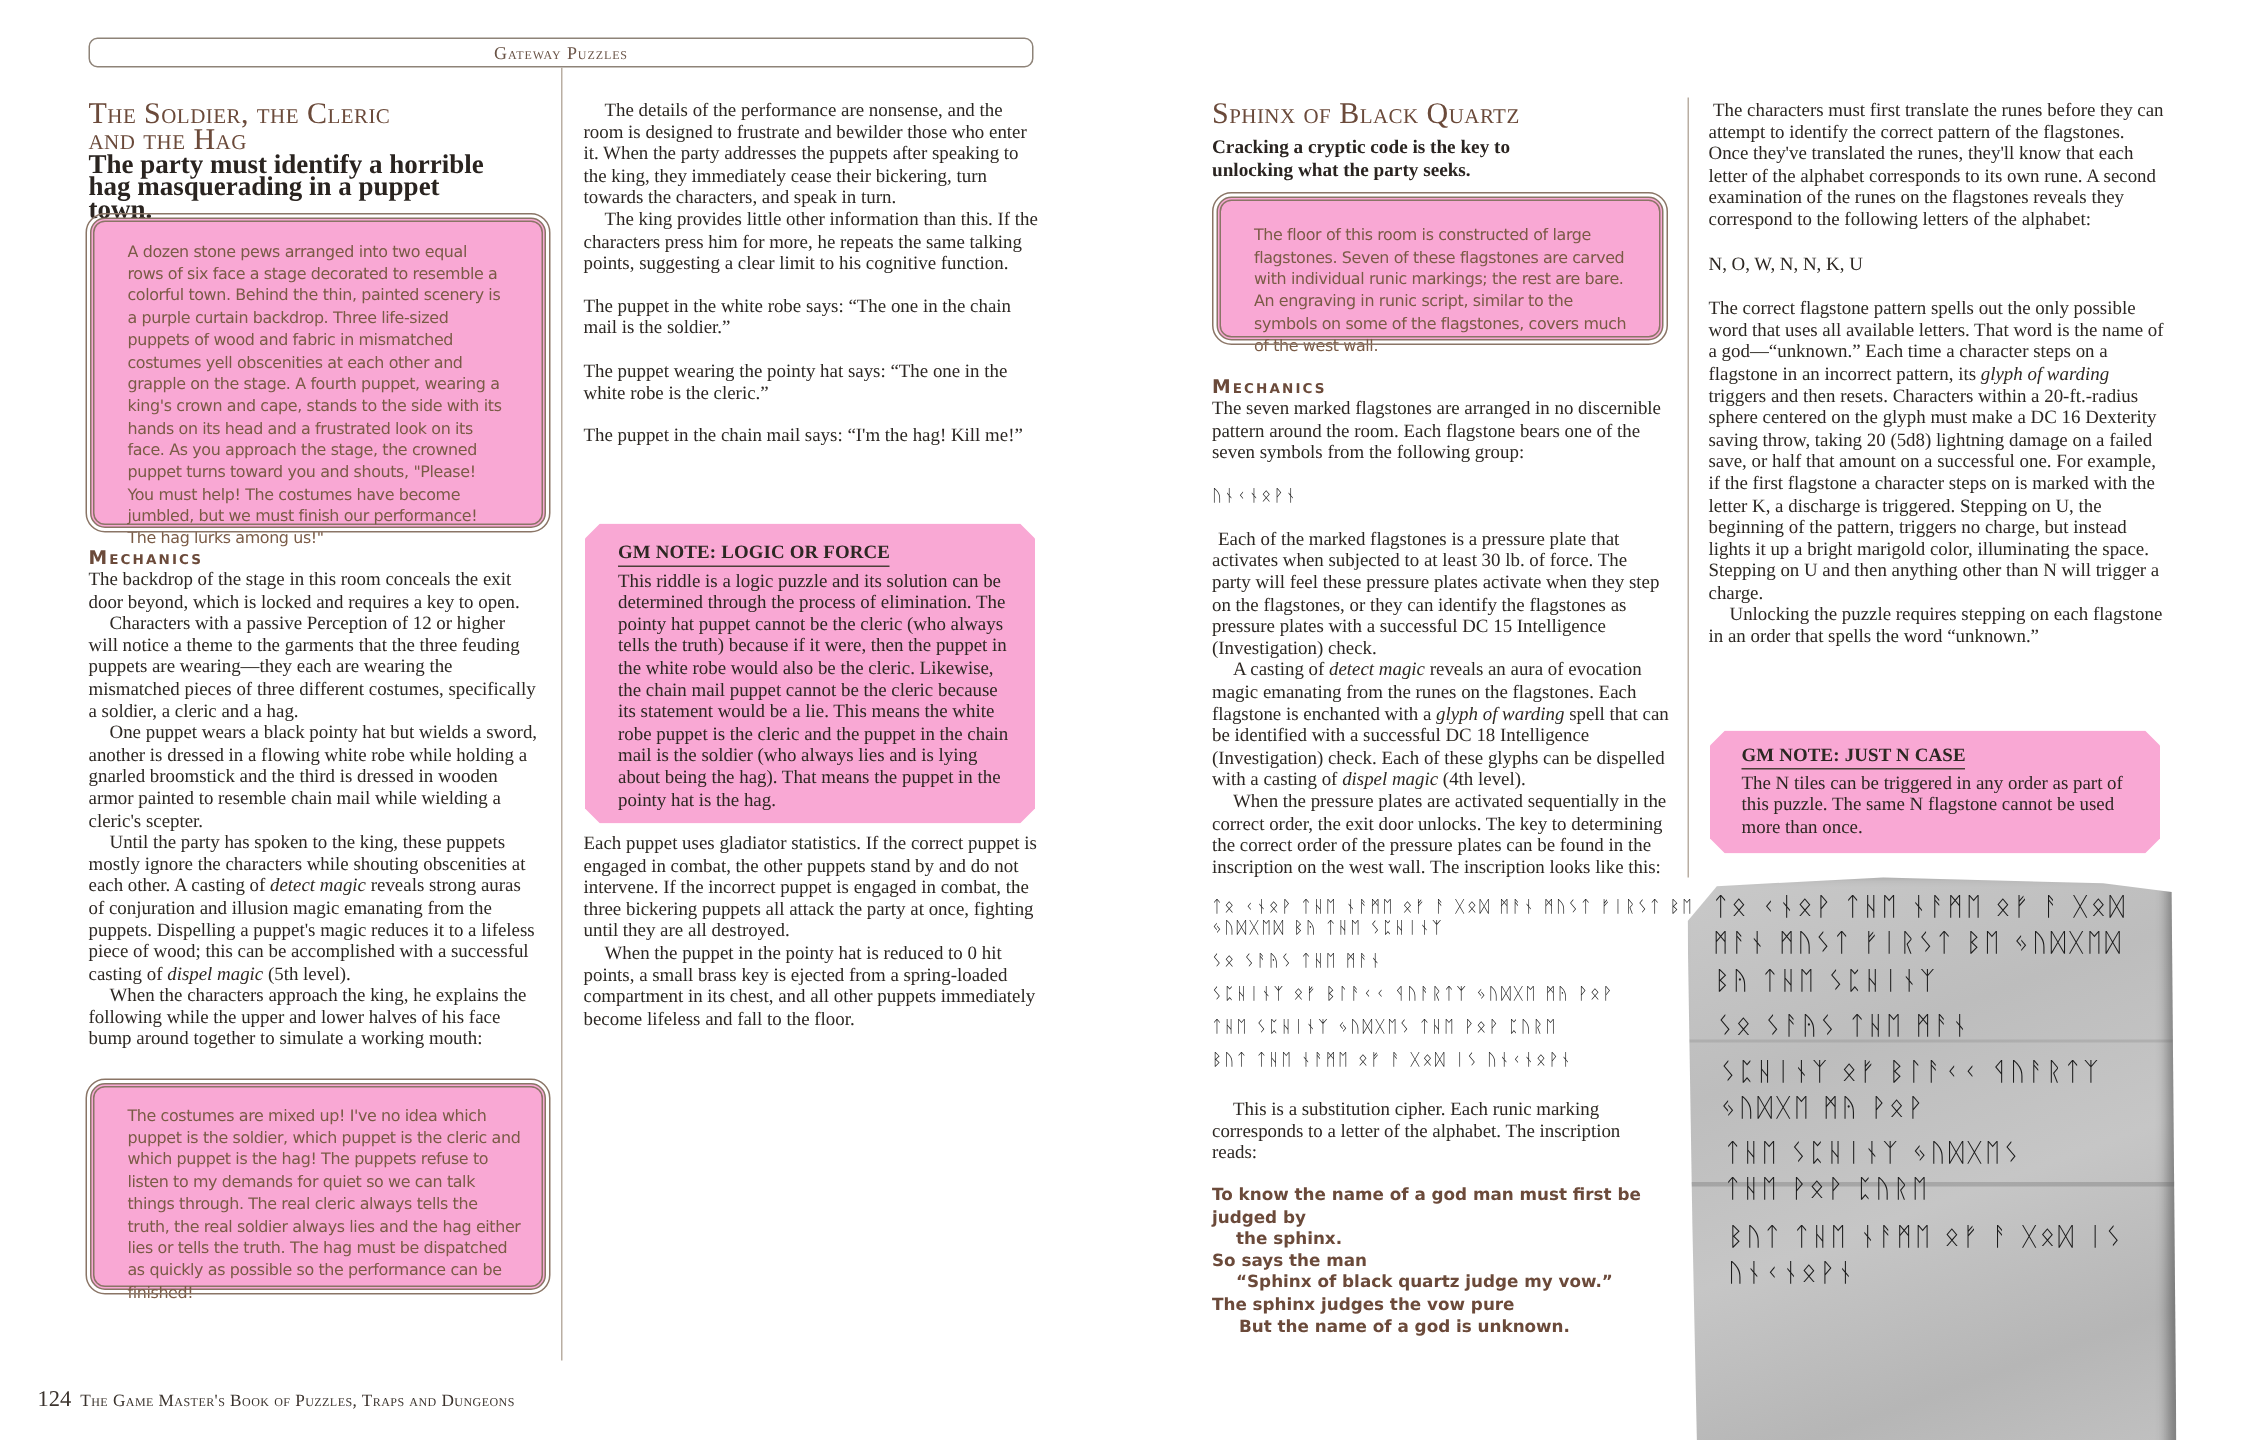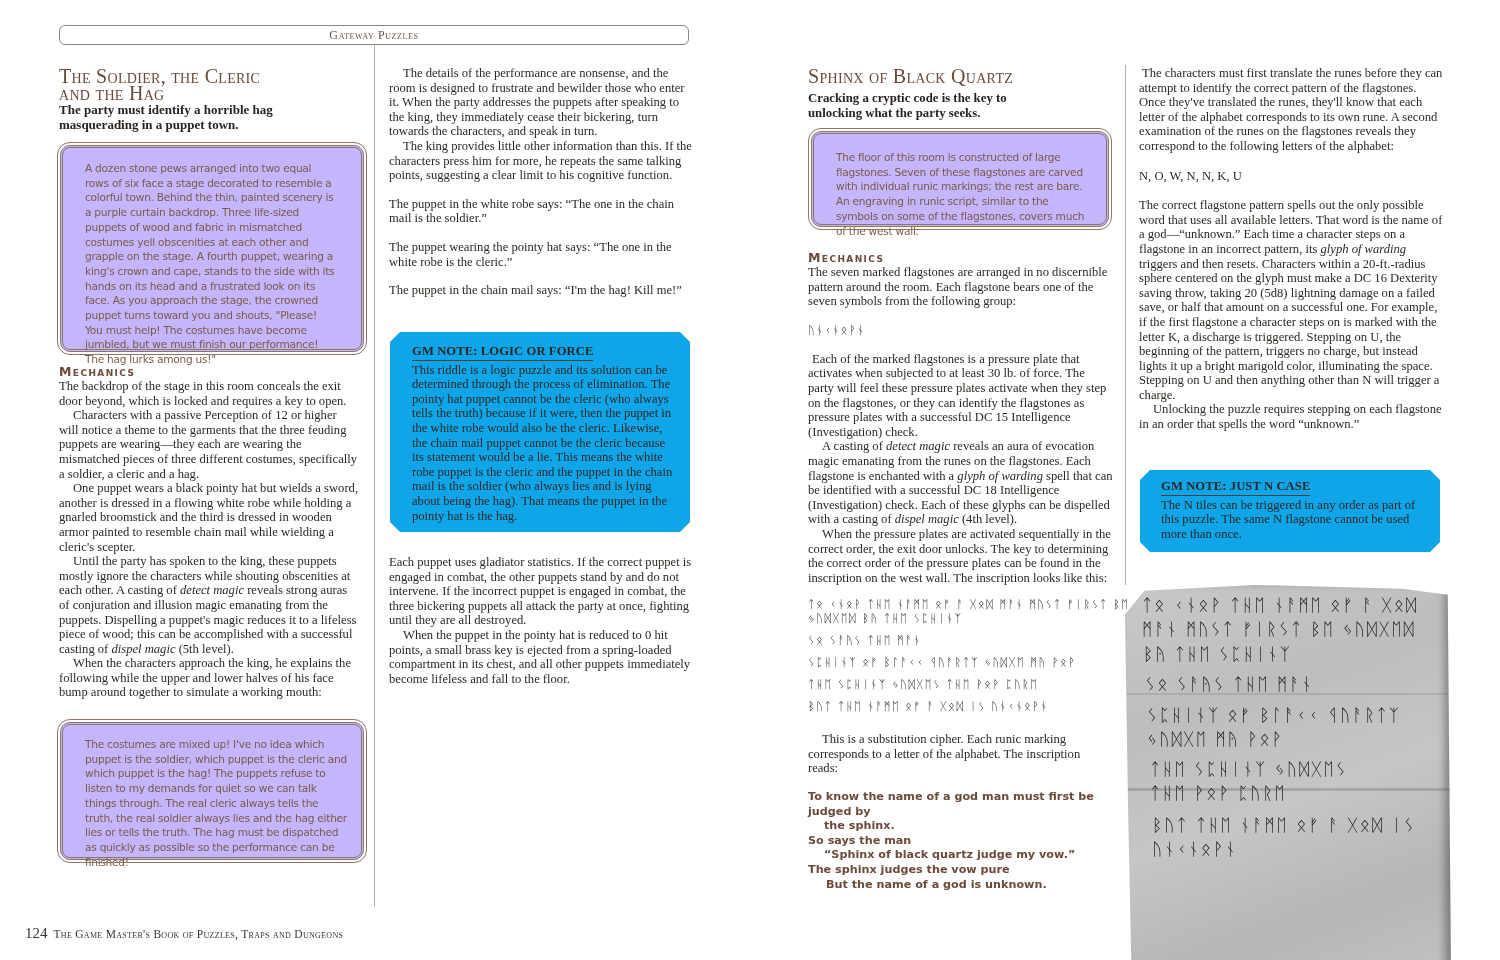--- a/index.html
+++ b/index.html
@@ -23,44 +23,44 @@
   .gap { height: 14px; }
   em { font-style: italic; }
   strong { font-weight: normal; }
 
   .section-title {
     font-family: "Liberation Serif", serif; font-variant: small-caps;
     font-size: 20px; line-height: 17px; color: #6b4a3a; letter-spacing: 0.3px;
   }
   .section-sub {
     font-family: "Liberation Serif", serif; font-weight: bold;
-    font-size: 13px; line-height: 15px; color: #2a2420;
+    font-size: 18px; line-height: 15px; color: #2a2420;
   }
 
   .subhead {
     font-family: "DejaVu Sans", sans-serif; font-variant: small-caps; font-weight: bold;
     font-size: 12.5px; letter-spacing: 1.4px; color: #6b4a3a; line-height: 14px;
   }
 
   
   .readbox {
     position: absolute;
     border: 3px double #8a7566;
     outline: 1px solid #8a7566; outline-offset: 2px;
     border-radius: 10px;
-    background: #c4b5fd;
+    background: #f9a8d4;
     font-family: "DejaVu Sans", sans-serif; font-size: 10.6px; line-height: 14.7px;
     color: #7a5b46; letter-spacing: -0.25px;
   }
 
   
   .gmnote {
-    position: absolute; background: #0ea5e9;
+    position: absolute; background: #f9a8d4;
     clip-path: polygon(10px 0, calc(100% - 10px) 0, 100% 10px, 100% calc(100% - 10px), calc(100% - 10px) 100%, 10px 100%, 0 calc(100% - 10px), 0 10px);
-    font-family: "Liberation Serif", serif; font-size: 12.6px; line-height: 14.6px; color: #2d2823;
+    font-family: "Liberation Serif", serif; font-size: 12.6px; line-height: 14.6px; color: #2d2823; margin-top: 17px;
   }
   .gmnote .gm-title {
     display: inline-block; font-weight: bold; font-size: 12.6px;
     border-bottom: 1px solid #4a3f38; padding-bottom: 1px; margin-bottom: 2px; letter-spacing: 0.1px;
   }
 
   .runes { font-family: "DejaVu Sans", sans-serif; font-size: 11px; letter-spacing: 1.6px; color: #222; line-height: 14px; white-space: nowrap; }
 
   .poem { font-family: "DejaVu Sans", sans-serif; font-weight: bold; font-size: 11.2px; line-height: 14.6px; color: #6b4a3a; }
   .poem .in1 { padding-left: 16px; }

